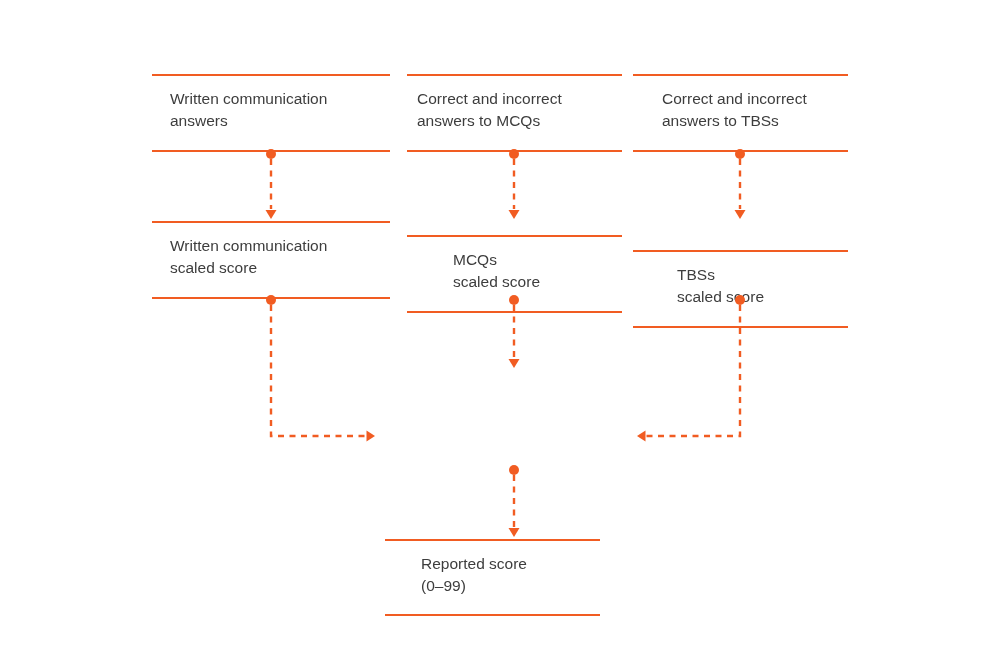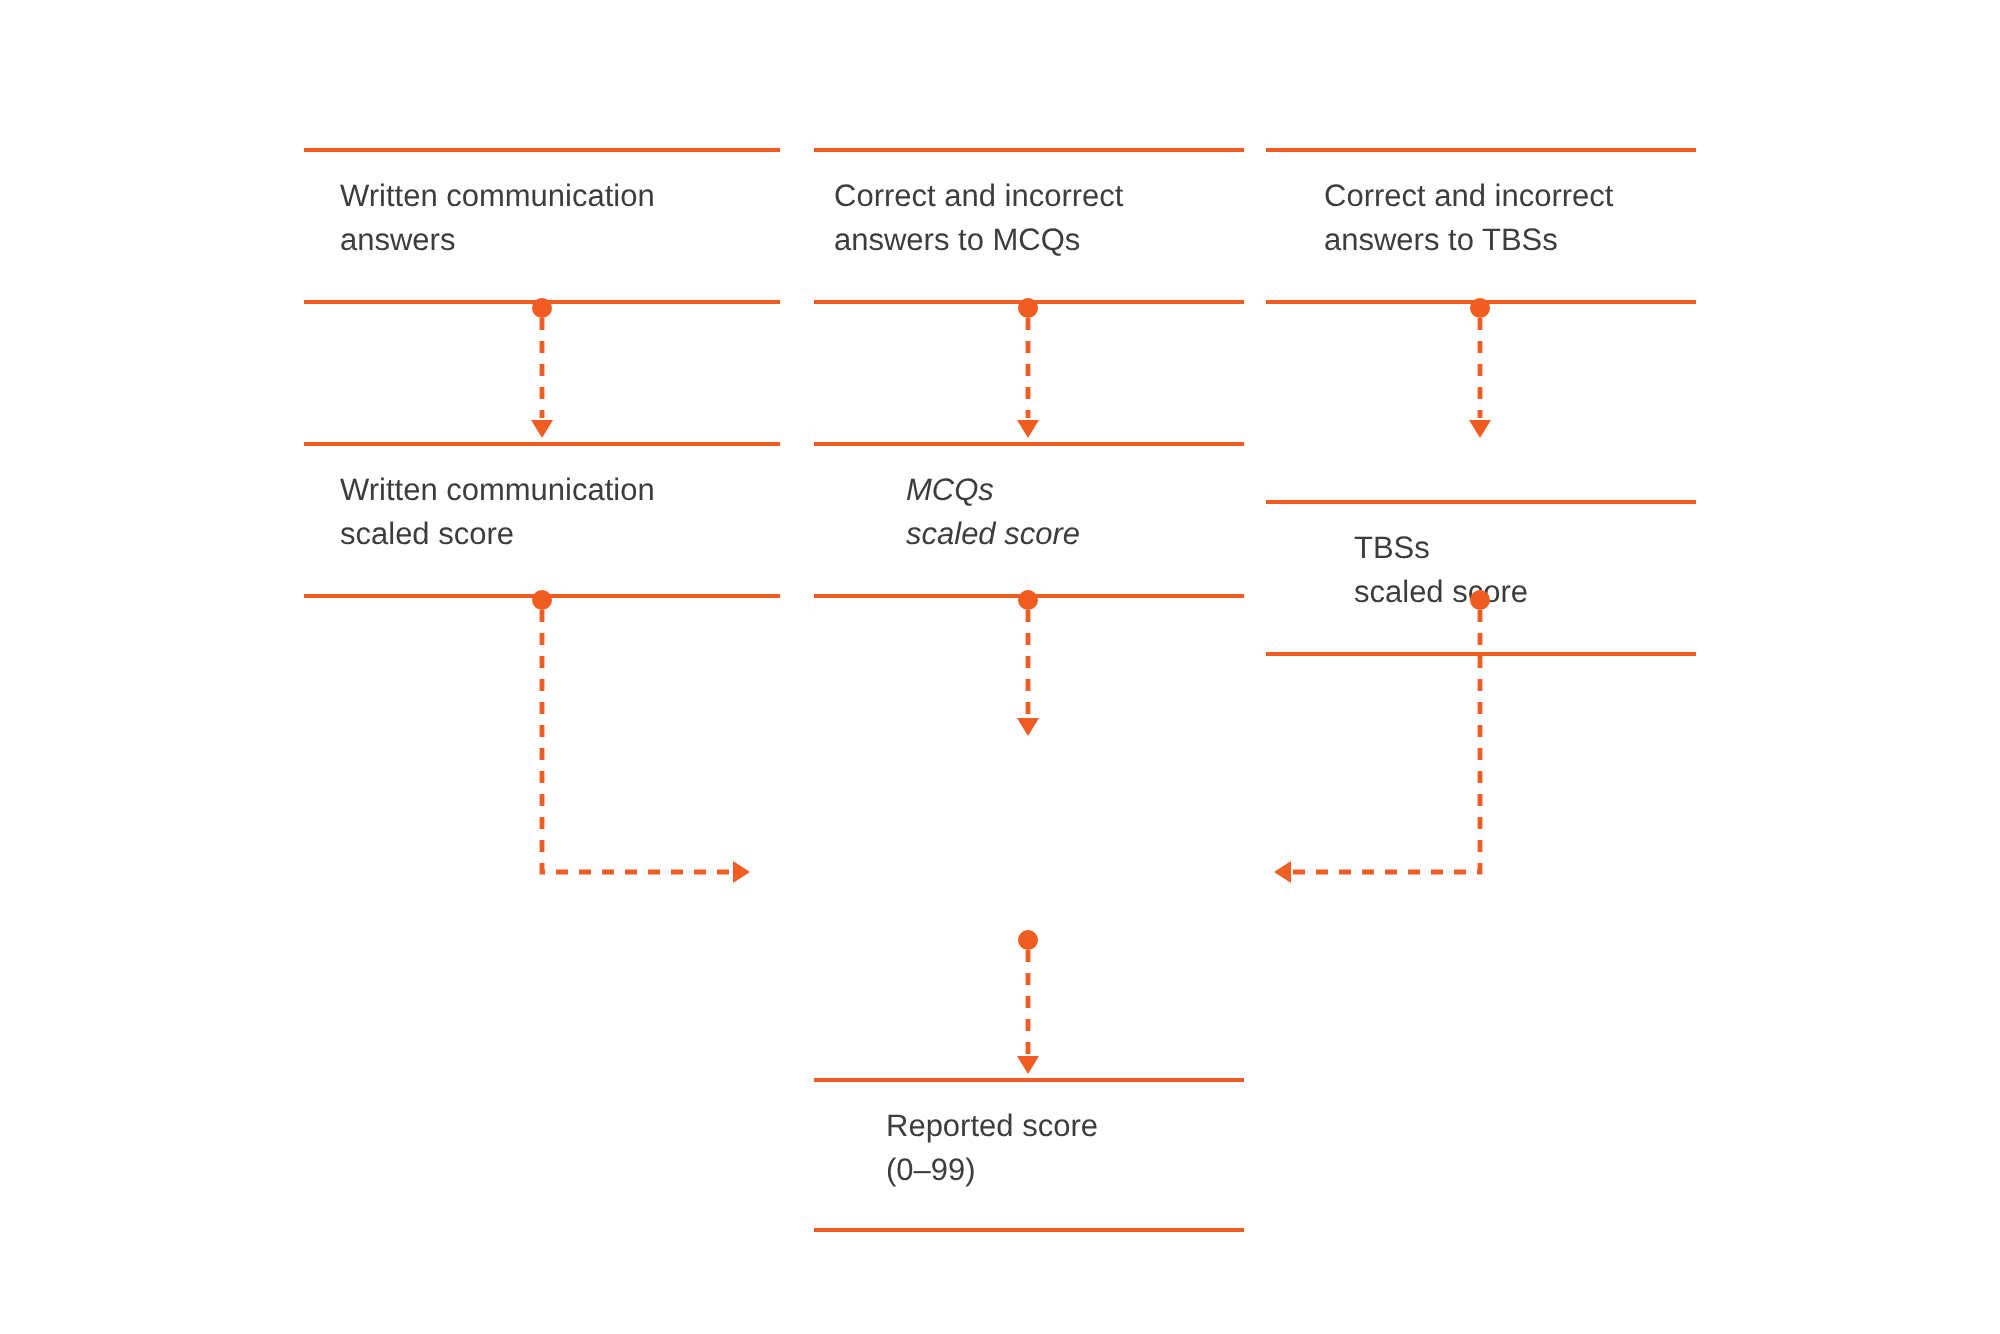--- a/index.html
+++ b/index.html
@@ -26,24 +26,24 @@
     font-size:15.5px;
     line-height:22px;
     color:var(--text);
     white-space:pre-line;
   }
   
   .n-wc-answers  {left:152px;top:74px; width:238px;height:78px;padding:12px 0 0 18px;}
   .n-mcq-answers {left:407px;top:74px; width:215px;height:78px;padding:12px 0 0 10px;}
   .n-tbs-answers {left:633px;top:74px; width:215px;height:78px;padding:12px 0 0 29px;}
   .n-wc-scaled   {left:152px;top:221px;width:238px;height:78px;padding:12px 0 0 18px;}
-  .n-mcq-scaled  {left:407px;top:221px;width:215px;height:78px;padding:12px 0 0 46px;font-style:italic;}
+  .n-mcq-scaled  {left:407px;top:235px;width:215px;height:78px;padding:12px 0 0 46px;}
   .n-tbs-scaled  {left:633px;top:221px;width:215px;height:78px;padding:12px 0 0 44px;margin-top:29px;}
   .n-aggregate   {left:407px;top:370px;width:215px;height:99px;padding:9px 0 0 31px;}
-  .n-reported    {left:407px;top:539px;width:215px;height:77px;padding:12px 0 0 36px;}
+  .n-reported    {left:385px;top:539px;width:215px;height:77px;padding:12px 0 0 36px;}
 
   .connectors{
     position:absolute;left:0;top:0;width:1000px;height:667px;
     pointer-events:none;
   }
   .connectors .dash{
     fill:none;
     stroke:var(--accent);
     stroke-width:2.4;
     stroke-dasharray:6 5.5;

